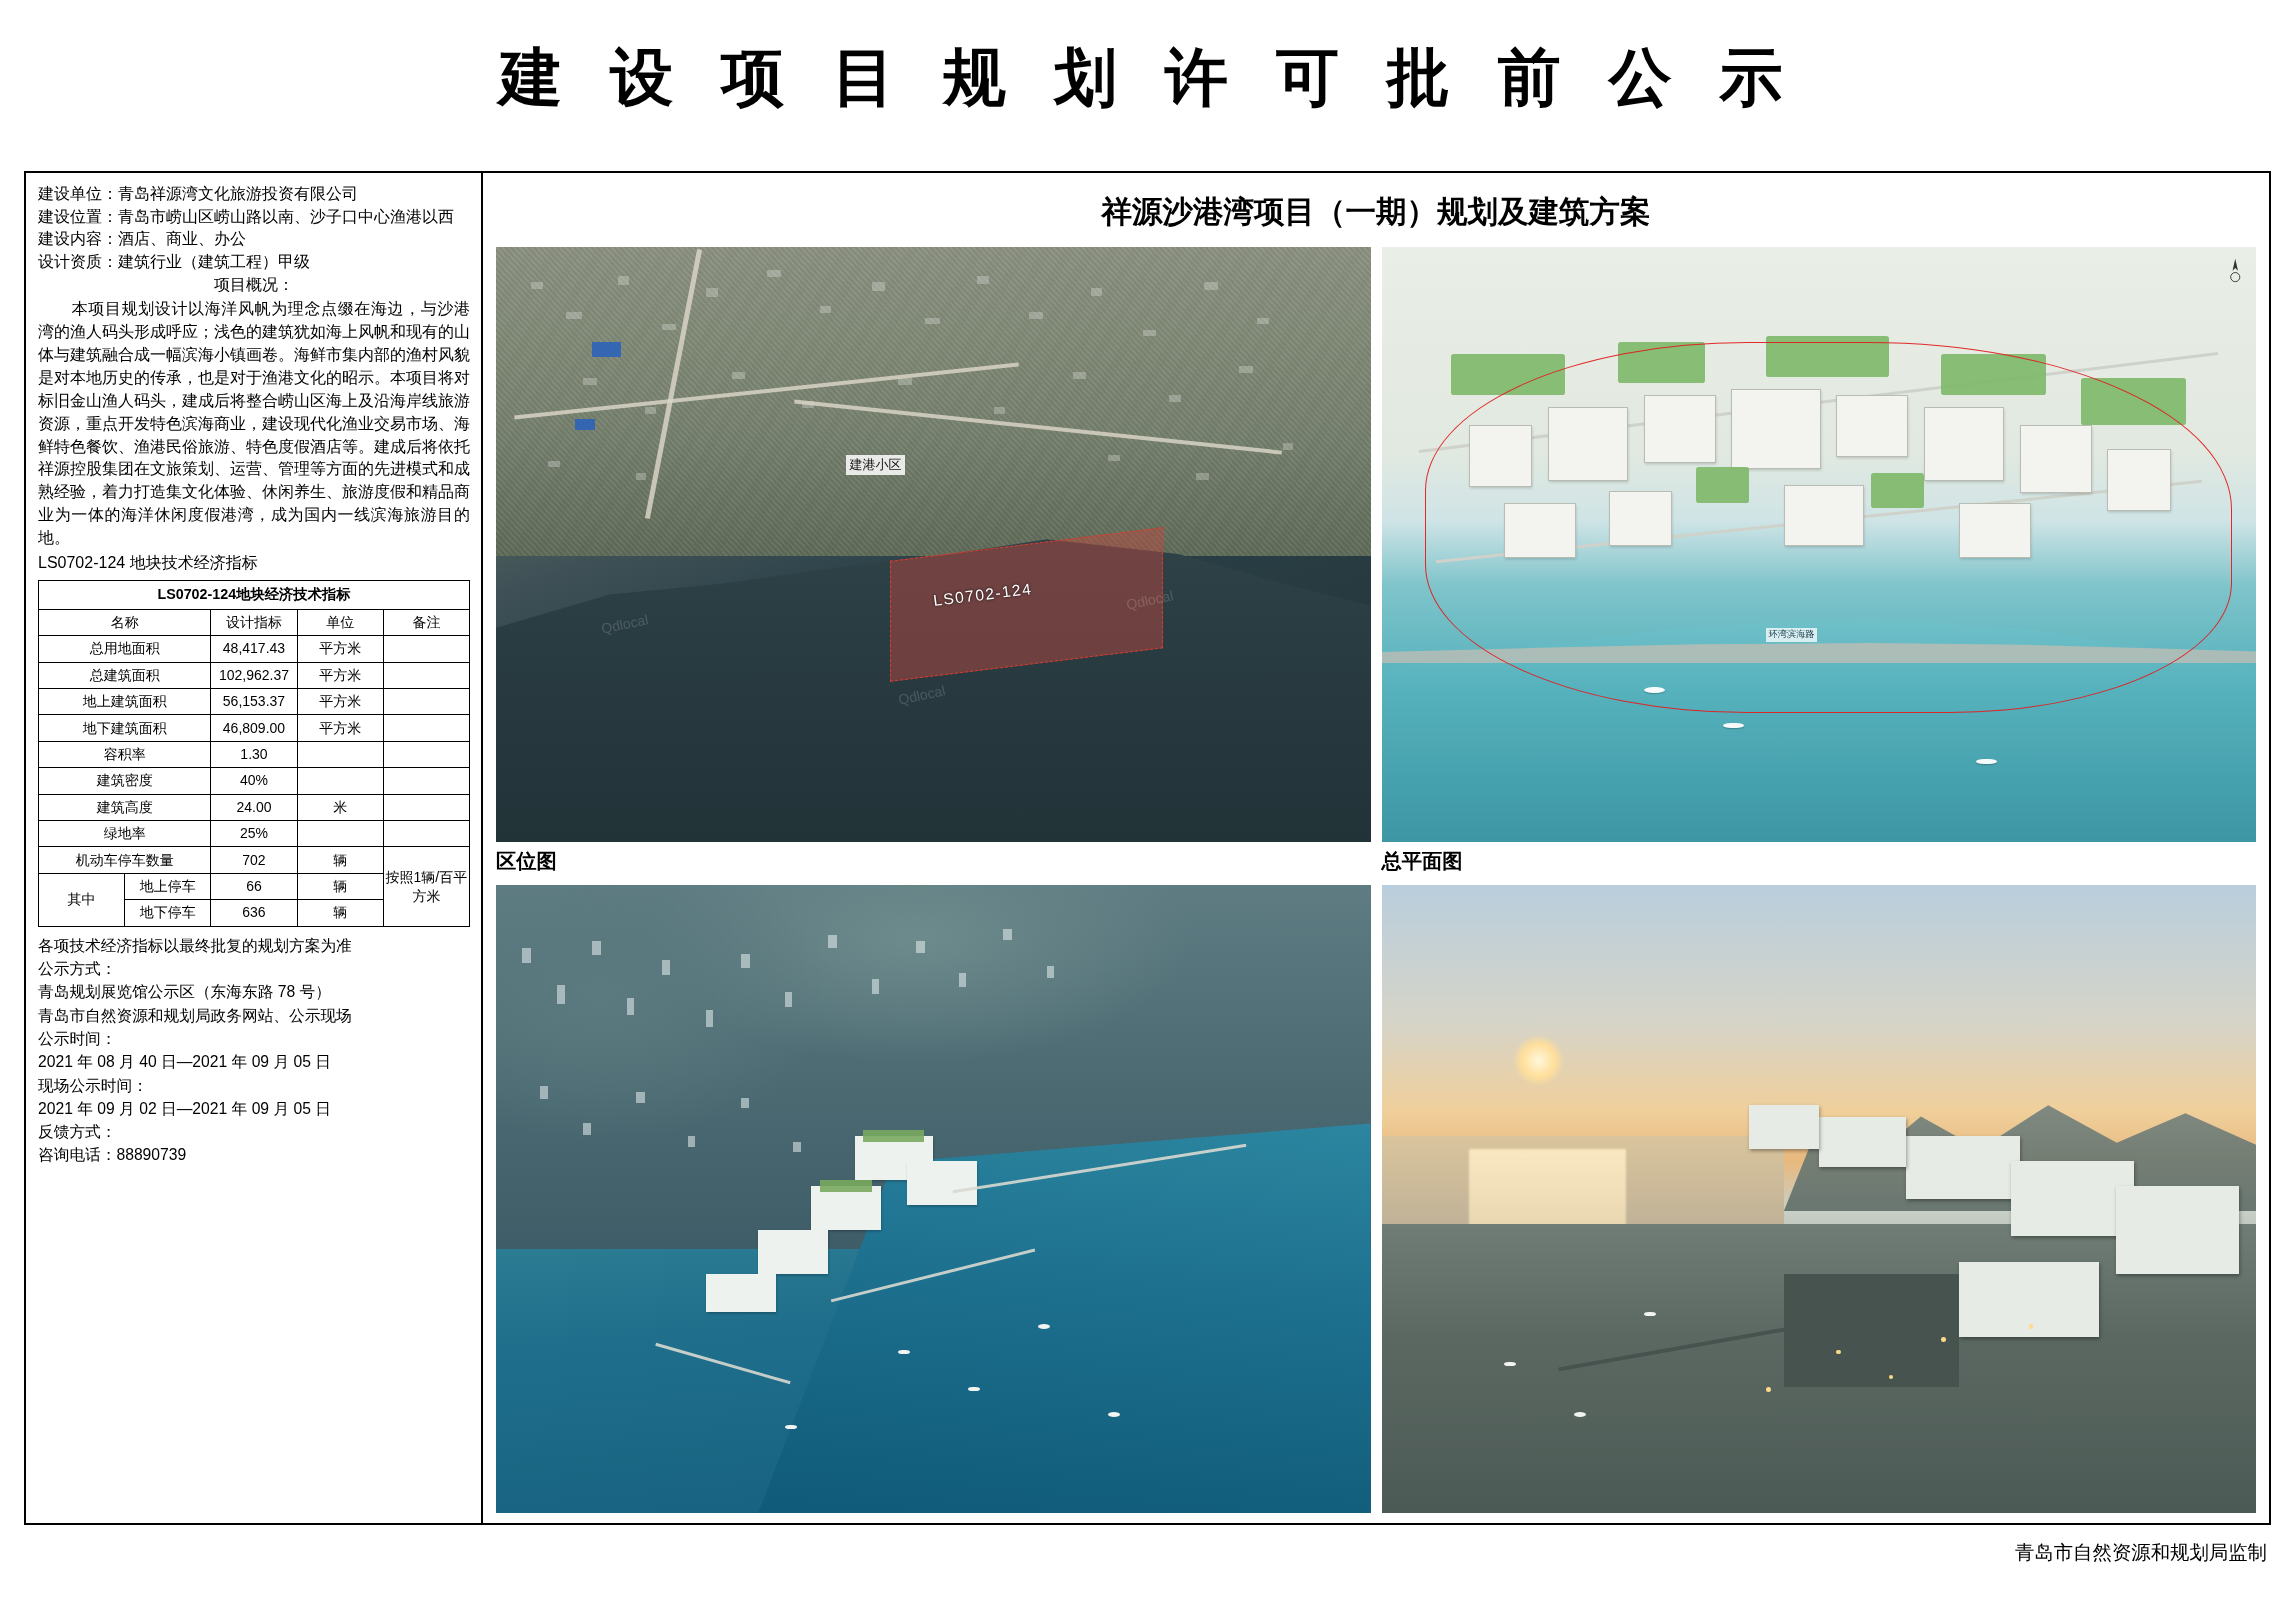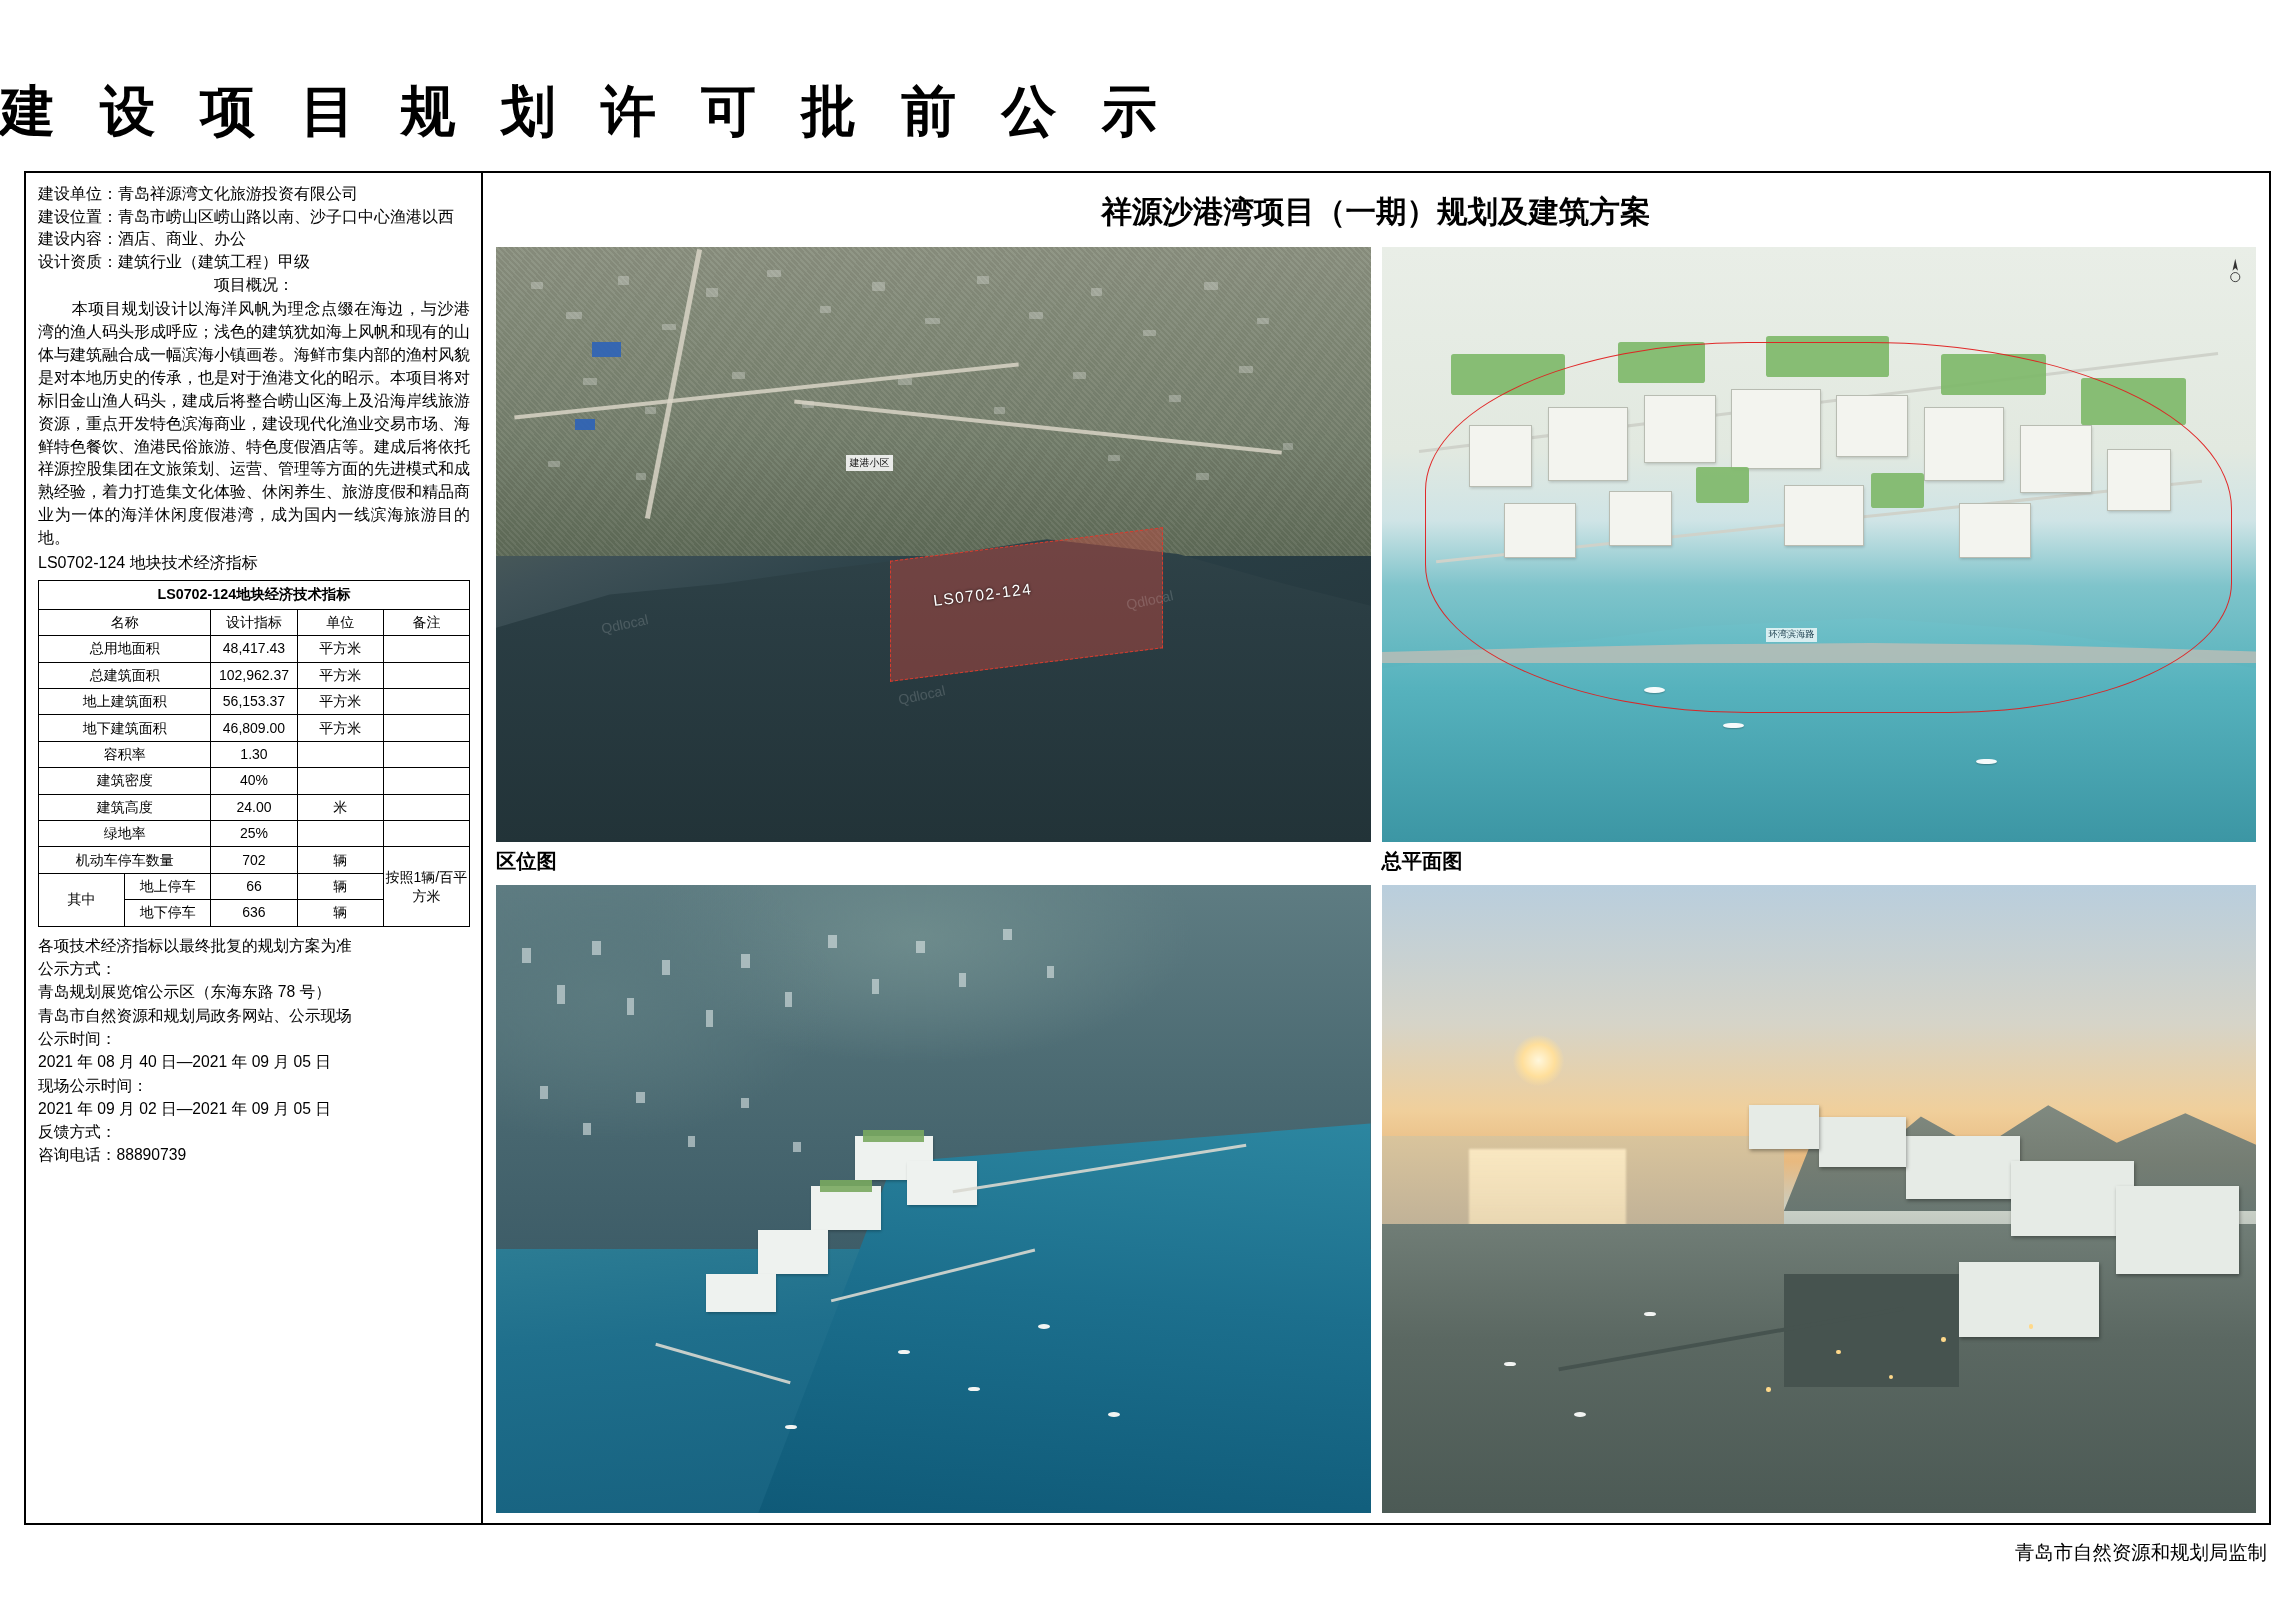--- a/index.html
+++ b/index.html
@@ -11,24 +11,25 @@
     width: 2295px;
     height: 1621px;
     font-family: "Liberation Sans", "DejaVu Sans", sans-serif;
     color: #000;
     position: relative;
     overflow: hidden;
   }
 
   
   #main-title {
-    font-size: 55px;
+    text-align: center;
+    font-size: 63px;
     letter-spacing: 13px;
     font-weight: bold;
-    padding-top: 75px;
+    padding-top: 35px;
     padding-bottom: 18.5px;
     font-family: "DejaVu Sans", sans-serif;
   }
 
   
   #board {
     position: absolute;
     left: 24px;
     top: 171px;
     width: 2247px;
@@ -186,21 +187,21 @@
   }
   .sat-site-label {
     position: absolute; left: 50%; top: 57%;
     color: #fff; font-size: 15.7px; letter-spacing: 1.4px;
     transform: rotate(-7deg);
     text-shadow: 0 0 2.8px rgba(0,0,0,.9);
     font-family: "Liberation Sans", sans-serif;
   }
   .sat-note {
     position: absolute; left: 40%; top: 35%;
-    color: #fff; font-size: 10px;
+    color: #fff; font-size: 13px;
     background: rgba(255,255,255,.85); color:#111; padding: 0.9px 3.7px;
   }
   .sat-wm {
     position: absolute; color: rgba(255,255,255,0.16); font-size: 14px;
     transform: rotate(-12deg);
   }
 
   
   .plan {
     width: 100%; height: 100%;

